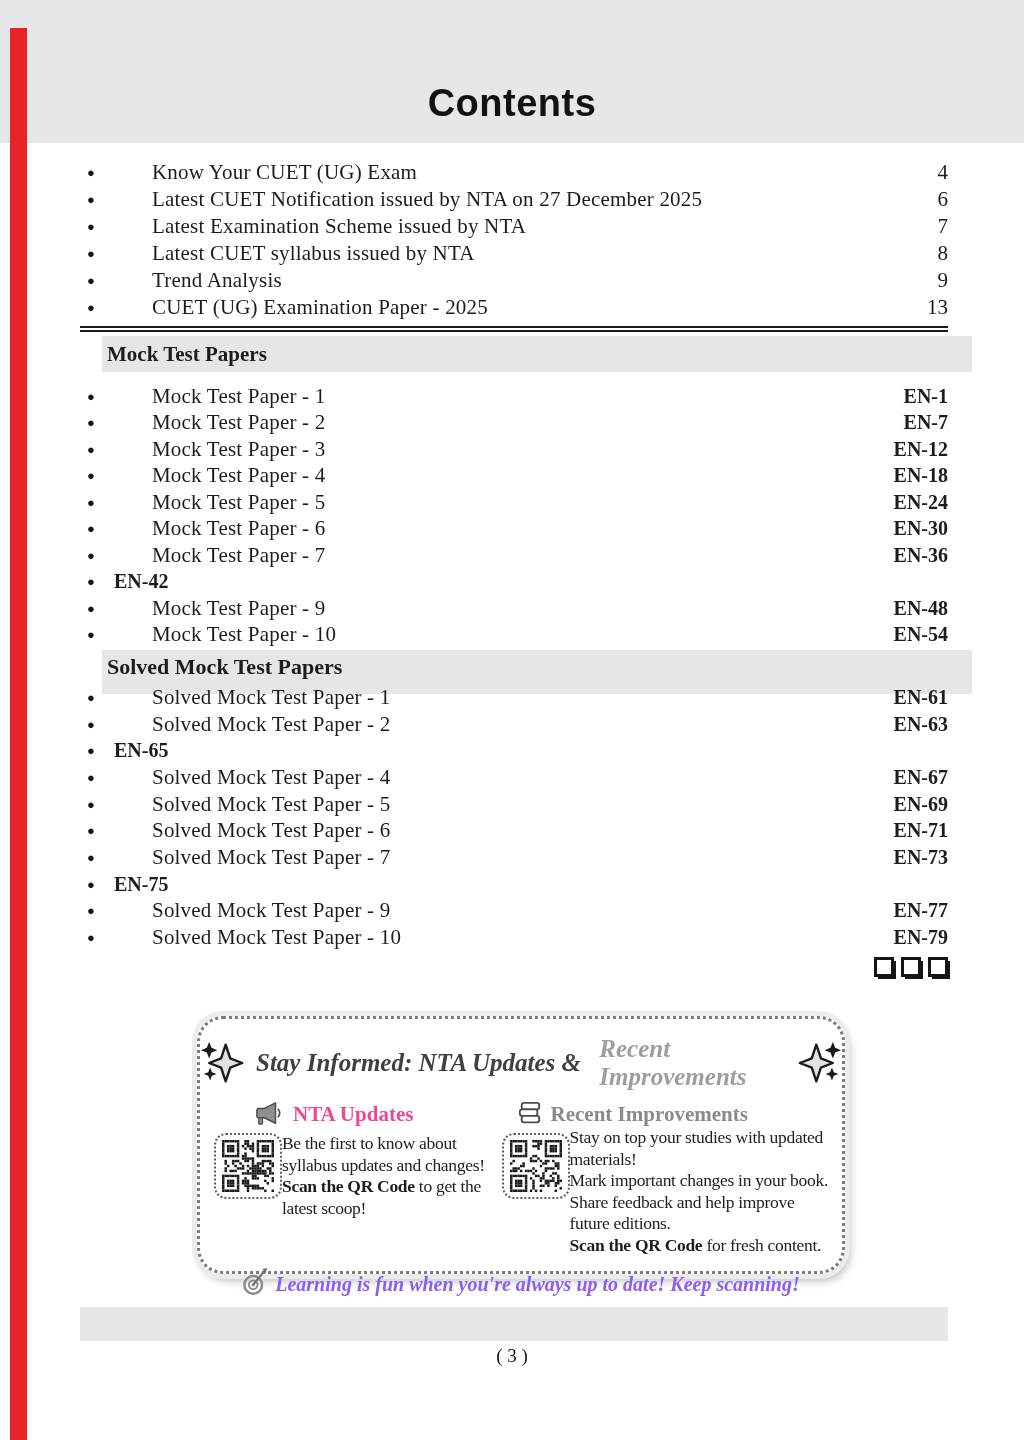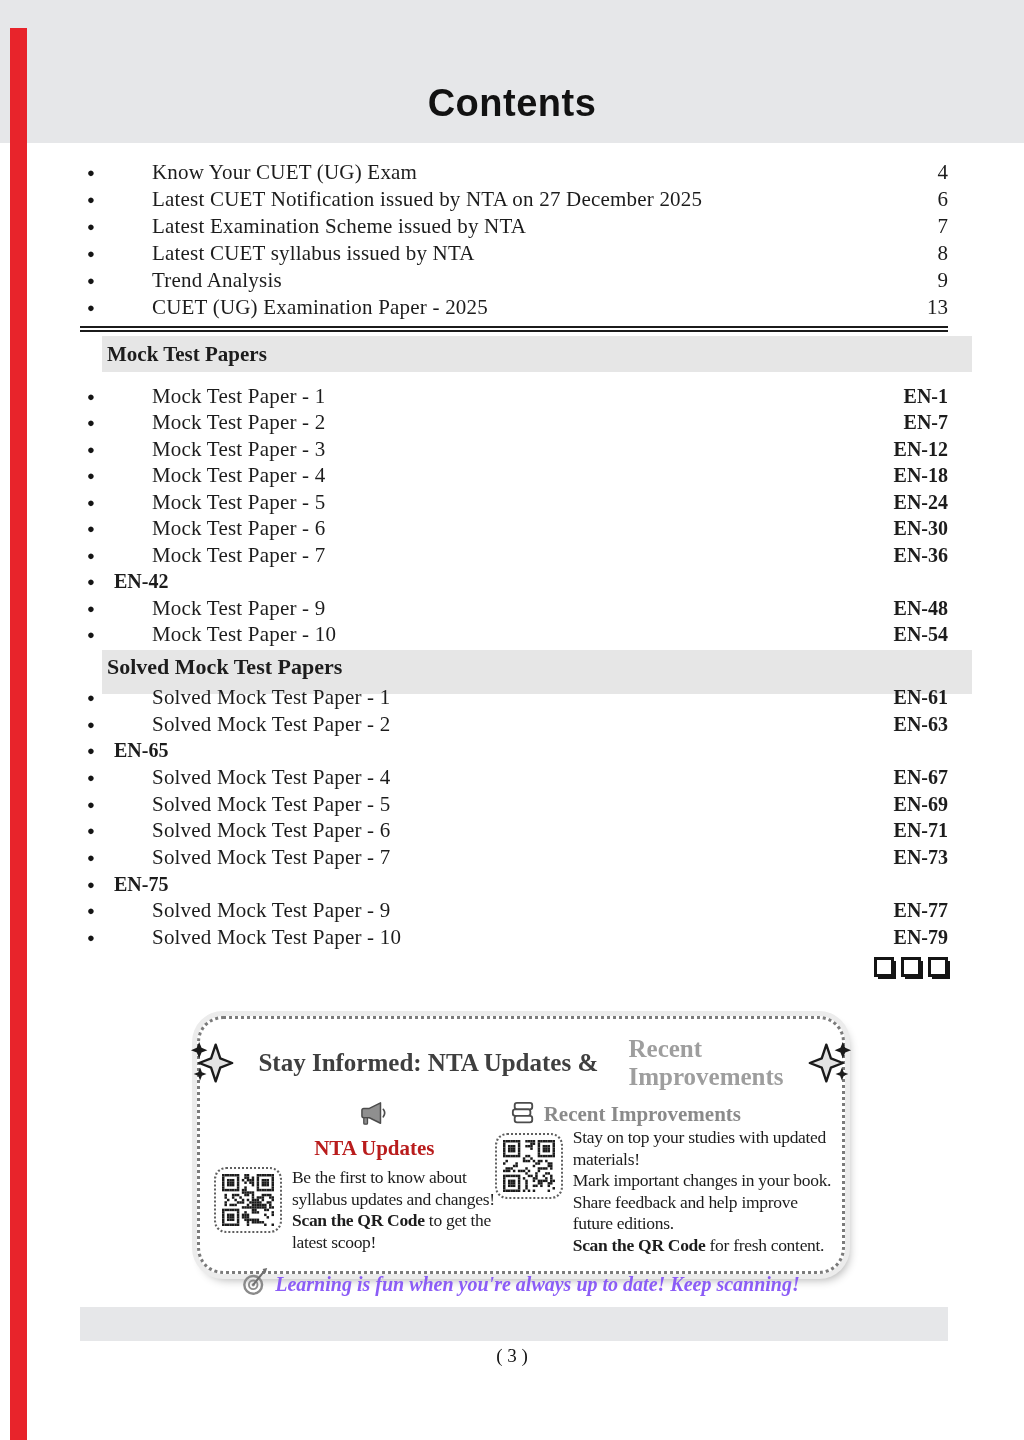--- a/index.html
+++ b/index.html
@@ -34,32 +34,32 @@
   .mock-list{top:383px;}
   .solved-list{top:684px;}
 
   .squares{position:absolute;left:80px;top:957px;width:868px;display:flex;justify-content:flex-end;gap:7px;}
   .sq{width:14px;height:14px;background:#fff;border:3px solid #141414;box-shadow:3px 3px 0 -1px #141414;}
 
   
   .info-box{position:absolute;left:197px;top:1016px;width:648px;height:258px;box-sizing:border-box;
     background:#fff;border:3px dotted #7b7b7b;border-radius:26px;
     box-shadow:0 0 0 5px #ececec,4px 6px 10px rgba(0,0,0,.3);}
-  .ib-title{display:flex;justify-content:center;align-items:center;gap:24px;margin-top:16px;}
+  .ib-title{display:flex;justify-content:flex-end;align-items:center;gap:12px;margin-top:16px;font-style:italic;}
   .ib-title .t-dark{font-size:25px;font-weight:bold;color:#3f3f3f;white-space:pre;}
   .ib-title .t-light{font-size:25px;font-weight:bold;color:#9e9e9e;}
   .flip{transform:scaleX(-1);}
   .ib-cols{display:flex;margin-top:10px;padding:0 14px;}
   .col{box-sizing:border-box;}
   .col-left{width:296px;}
   .col-right{flex:1;}
   .col-head{display:flex;align-items:center;gap:9px;font-weight:bold;font-size:21px;}
-  .col-left .col-head{margin-left:40px;color:#b91c1c;flex-direction:column;}
+  .col-left .col-head{margin-left:40px;color:#ec4899;}
   .col-right .col-head{margin-left:16px;color:#8a8a8a;}
-  .col-body{display:flex;gap:10px;margin-top:6px;}
+  .col-body{display:flex;margin-top:6px;}
   .qr-frame{width:64px;height:62px;border:2px dotted #5f5f5f;border-radius:12px;
     display:flex;align-items:center;justify-content:center;flex:0 0 auto;background:#fff;}
   .col-text{font-size:17.5px;line-height:21.5px;letter-spacing:-0.3px;color:#1d1d1d;white-space:nowrap;}
   .col-right .col-text{margin-top:-6px;}
   .b{font-weight:bold;}
   .ib-note{display:flex;justify-content:center;align-items:flex-end;gap:5px;margin-top:12px;
     font-size:20px;font-style:italic;color:#8b5cf6;font-weight:bold;}
 
   .band-bottom{position:absolute;left:80px;top:1307px;width:868px;height:34px;background:#e6e7e9;}
   .page-num{position:absolute;left:0;top:1345px;width:1024px;text-align:center;font-size:19px;color:#141414;}

